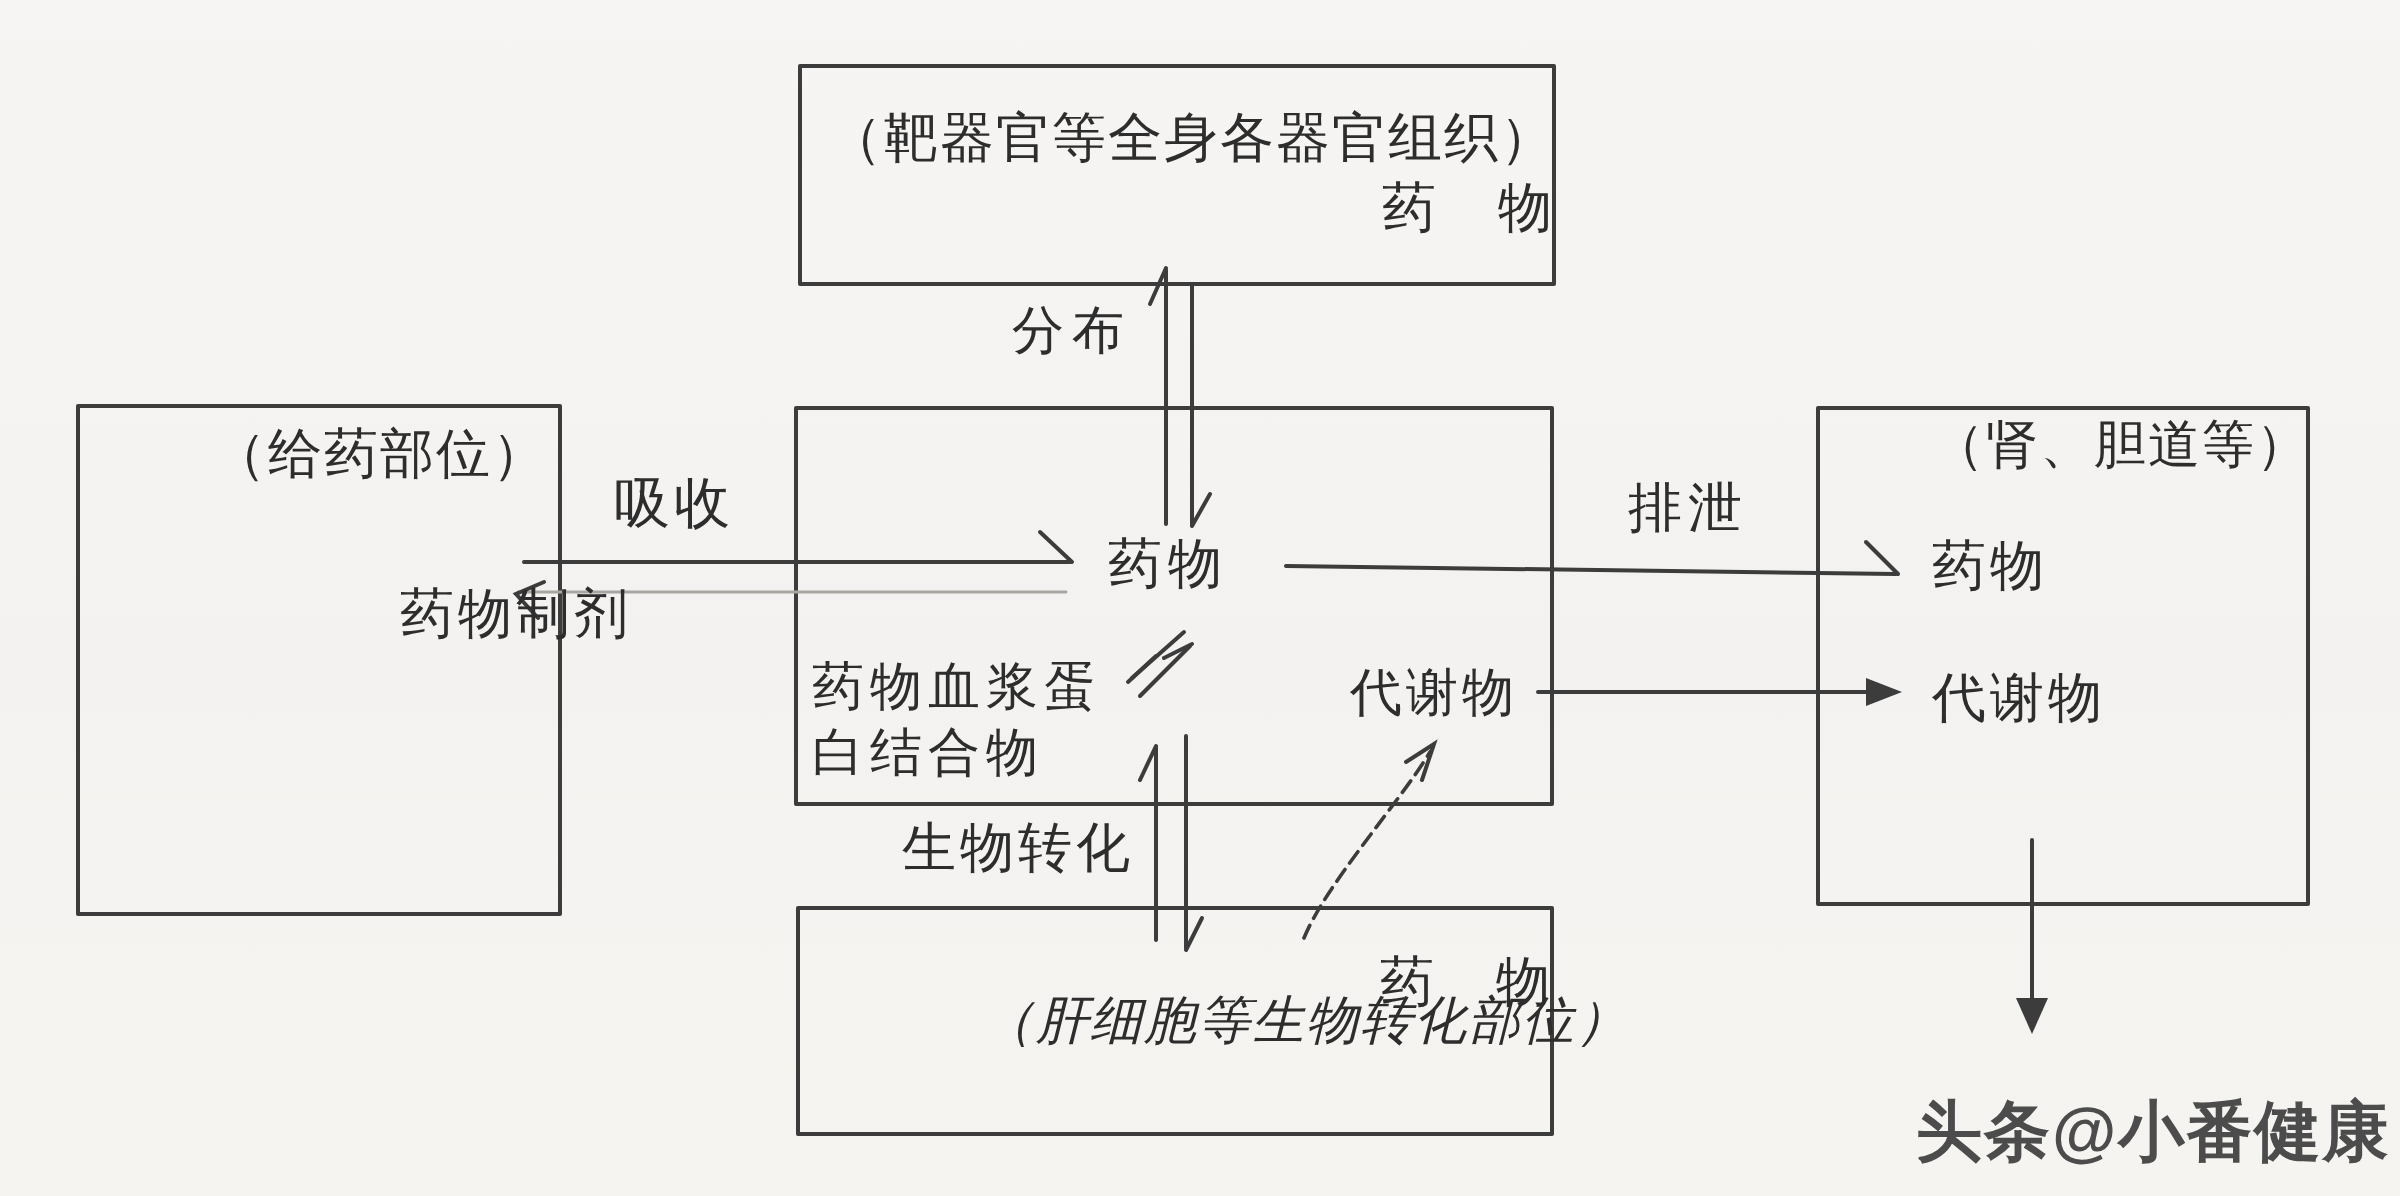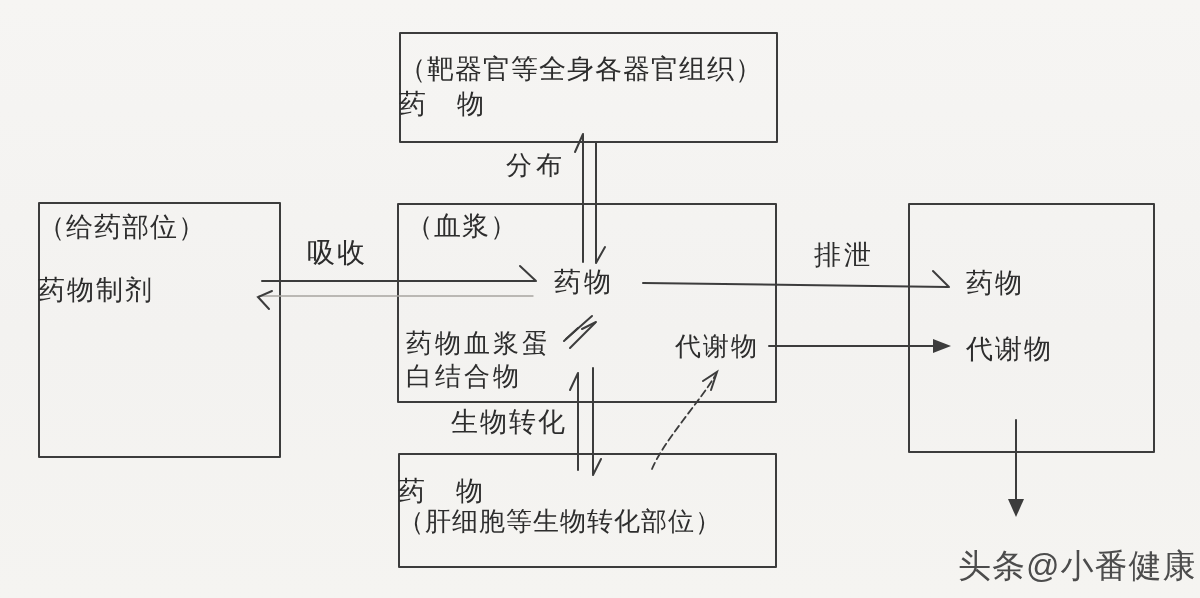--- a/index.html
+++ b/index.html
@@ -17,30 +17,30 @@
     background:transparent;
     box-sizing:border-box;
     border-radius:1px;
   }
   .txt{
     position:absolute;
     white-space:nowrap;
     color:#2d2d2d;
     line-height:1.15;
   }
-  .ctr{text-align:left;}
+  .ctr{text-align:right;}
   .arrows{position:absolute;left:0;top:0;pointer-events:none;}
   .ln{stroke:#3c3c3c;stroke-width:2;fill:none;stroke-linecap:round;}
   .ln-thin{stroke:#a8a5a0;stroke-width:1.4;fill:none;stroke-linecap:round;}
   .ln-dash{stroke:#3c3c3c;stroke-width:1.8;fill:none;stroke-linecap:round;stroke-dasharray:7 4;}
   .fl{fill:#3c3c3c;stroke:none;}
   .watermark{
     position:absolute;
     font-family:"Liberation Sans", sans-serif;
-    font-weight:normal;
+    font-weight:bold;
     color:#4c4c4c;
     letter-spacing:1px;
   }
 </style>
 </head>
 <body>
 
 <div class="stage">
 
   <div class="box" style="left:399px;top:32px;width:379px;height:111px;"></div>
@@ -106,34 +106,34 @@
     <g>
       <path class="ln" d="M1016,420 L1016,505"></path>
       <path class="fl" d="M1008,499 L1016,517 L1024,499 Z"></path>
     </g>
   </svg>
 
   <div class="txt ctr" style="left:399px;top:54px;width:379px;font-size:27px;letter-spacing:1px;">（靶器官等全身各器官组织）</div>
   <div class="txt ctr" style="left:399px;top:89px;width:379px;font-size:27px;letter-spacing:2px;">药　物</div>
 
   <div class="txt ctr" style="left:38px;top:212px;width:236px;font-size:27px;letter-spacing:1px;">（给药部位）</div>
-  <div class="txt ctr" style="left:38px;top:275px;width:243px;font-size:27px;letter-spacing:2px;">药物制剂</div>
+  <div class="txt ctr" style="left:38px;top:292px;width:243px;font-size:27px;letter-spacing:2px;padding-left:35px;">药物制剂</div>
 
-  <div class="txt" style="left:406px;top:211px;font-size:27px;letter-spacing:1px;">（血浆）</div>
   <div class="txt" style="left:554px;top:267px;font-size:27px;letter-spacing:3px;">药物</div>
   <div class="txt" style="left:406px;top:362px;font-size:26px;letter-spacing:3px;">白结合物</div>
   <div class="txt" style="left:406px;top:329px;font-size:26px;letter-spacing:3px;">药物血浆蛋</div>
   <div class="txt" style="left:675px;top:332px;font-size:26px;letter-spacing:2px;">代谢物</div>
 
+  <div class="txt ctr" style="left:908px;top:208px;width:247px;font-size:26px;letter-spacing:1px;">（肾、胆道等）</div>
   <div class="txt" style="left:966px;top:268px;font-size:27px;letter-spacing:2px;">药物</div>
   <div class="txt" style="left:966px;top:334px;font-size:27px;letter-spacing:2px;">代谢物</div>
 
   <div class="txt ctr" style="left:398px;top:476px;width:379px;font-size:27px;letter-spacing:2px;">药　物</div>
-  <div class="txt ctr" style="left:398px;top:507px;width:417px;font-size:26px;letter-spacing:1px;">（肝细胞等生物转化部位）</div>
+  <div class="txt ctr" style="left:398px;top:496px;width:417px;font-size:26px;letter-spacing:1px;font-style:italic;">（肝细胞等生物转化部位）</div>
 
   <div class="txt" style="left:307px;top:237px;font-size:28px;letter-spacing:2px;font-family:Liberation Serif, serif;">吸收</div>
   <div class="txt" style="left:506px;top:151px;font-size:26px;letter-spacing:4px;">分布</div>
   <div class="txt" style="left:814px;top:242px;font-size:27px;letter-spacing:3px;font-family:Liberation Mono, monospace;">排泄</div>
-  <div class="txt" style="left:451px;top:409px;font-size:27px;letter-spacing:2px;font-family:Liberation Mono, monospace;">生物转化</div>
+  <div class="txt" style="left:451px;top:409px;font-size:27px;letter-spacing:2px;">生物转化</div>
 
   <div class="watermark" style="left:958px;top:544px;font-size:33px;">头条@小番健康</div>
 
 </div>
 
 </body></html>

